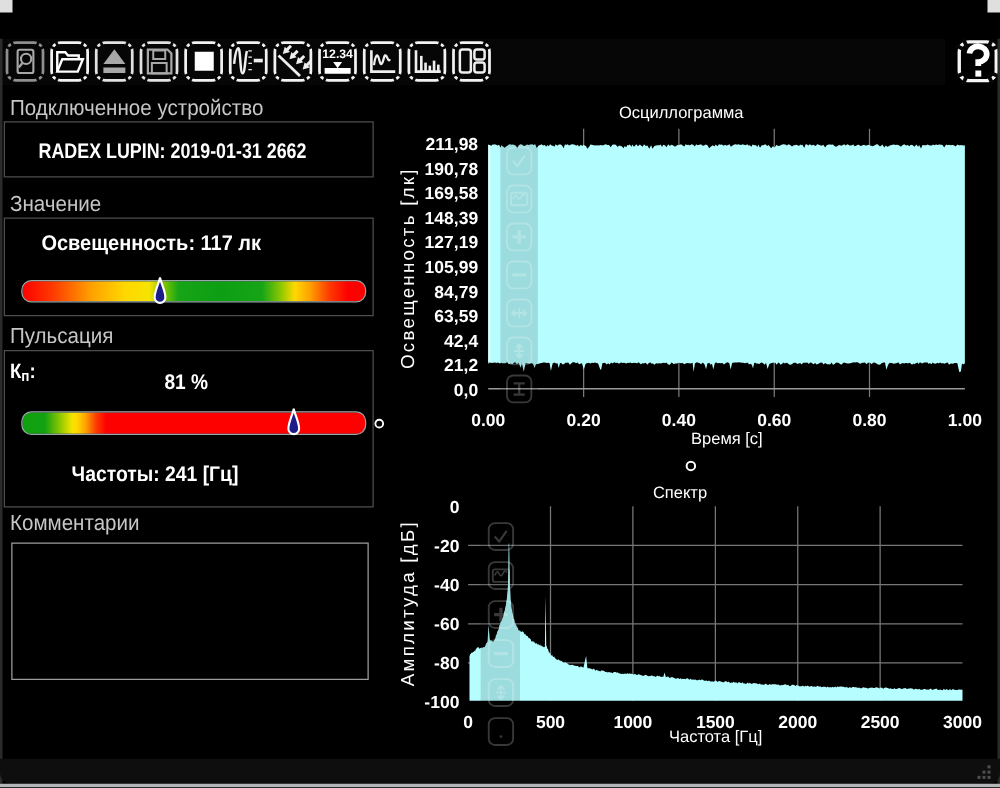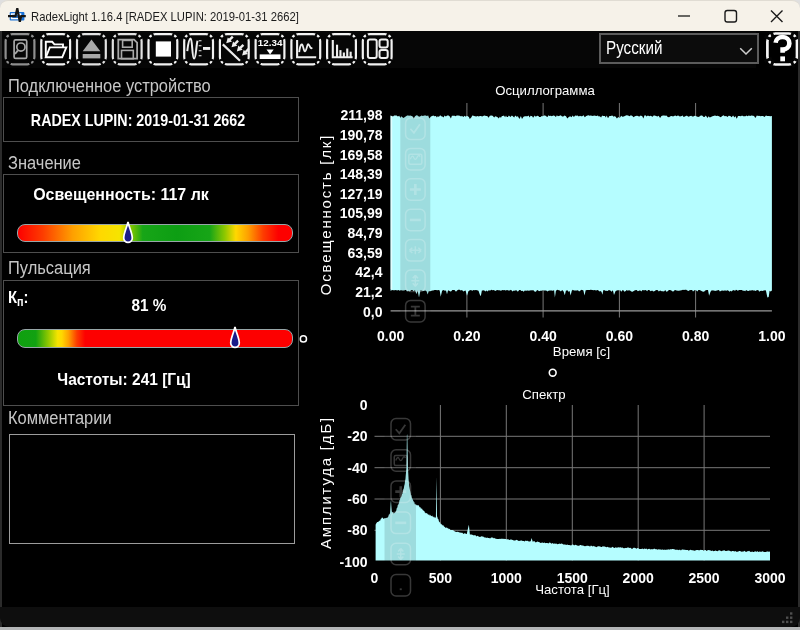--- a/index.html
+++ b/index.html
@@ -37,33 +37,20 @@
 .ctitle { font-size:13.2px; fill:#fff; font-family:"Liberation Sans",sans-serif; }
 .ytitle { font-size:15px; fill:#fff; letter-spacing:1.8px; font-family:"Liberation Sans",sans-serif; }
 #lborder { position:absolute; left:0; top:31px; width:2px; height:596px; background:#2b2b2b; }
 #rborder { position:absolute; right:0; top:31px; width:2px; height:596px; background:#2b2b2b; }
 .sub { font-size:12px; vertical-align:-3px; }
 </style></head>
 <body>
 <div id="page">
   <div class="corner" style="left:0"></div>
     <div class="corner" style="right:0"></div>
-  <div id="titlebar">
-      <svg width="26" height="26" viewBox="0 0 26 26" style="position:absolute;left:7px;top:3px">
-<rect x="2.7" y="8" width="14.7" height="8.6" rx="1" fill="#1a72d8"></rect>
-<rect x="4.6" y="10" width="9" height="4.6" fill="none" stroke="#fff" stroke-width="1.4"></rect>
-<path d="M1,12.2 H8.5 L10.3,4.2 L12.8,17.8 L14.2,12.2 H18.8" fill="none" stroke="#151515" stroke-width="2.2"></path>
-</svg>
-      <div id="title">RadexLight 1.16.4 [RADEX LUPIN: 2019-01-31 2662]</div>
-      <svg width="130" height="30" viewBox="0 0 130 30" style="position:absolute;right:0;top:0">
-<line x1="8" y1="15" x2="20" y2="15" stroke="#1a1a1a" stroke-width="1.3"></line>
-<rect x="55" y="9.5" width="11.5" height="11.5" rx="2.3" fill="none" stroke="#1a1a1a" stroke-width="1.4"></rect>
-<path d="M101,9.5 L112.5,21 M112.5,9.5 L101,21" stroke="#1a1a1a" stroke-width="1.4"></path>
-</svg>
-    </div>
   <div id="toolbar"><svg width="800" height="37" viewBox="0 0 800 37">
         <g transform="translate(4.5,2.0)">
           <rect x="1.1" y="1.1" width="28.8" height="30.2" rx="7" fill="none" stroke="#8f8f8f" stroke-width="2.2"></rect>
           <line x1="5.0" y1="6.7" x2="-1.5" y2="3.6" stroke="#050505" stroke-width="2.2"></line>
           <line x1="6.7" y1="5.0" x2="3.6" y2="-1.5" stroke="#050505" stroke-width="2.2"></line>
           <line x1="24.3" y1="5.0" x2="27.4" y2="-1.5" stroke="#050505" stroke-width="2.2"></line>
           <line x1="26.0" y1="6.7" x2="32.5" y2="3.6" stroke="#050505" stroke-width="2.2"></line>
           <line x1="26.0" y1="25.7" x2="32.5" y2="28.8" stroke="#050505" stroke-width="2.2"></line>
           <line x1="24.3" y1="27.4" x2="27.4" y2="33.9" stroke="#050505" stroke-width="2.2"></line>
           <line x1="6.7" y1="27.4" x2="3.6" y2="33.9" stroke="#050505" stroke-width="2.2"></line>
@@ -210,26 +197,20 @@
           <line x1="26.0" y1="6.7" x2="32.5" y2="3.6" stroke="#050505" stroke-width="2.2"></line>
           <line x1="26.0" y1="25.7" x2="32.5" y2="28.8" stroke="#050505" stroke-width="2.2"></line>
           <line x1="24.3" y1="27.4" x2="27.4" y2="33.9" stroke="#050505" stroke-width="2.2"></line>
           <line x1="6.7" y1="27.4" x2="3.6" y2="33.9" stroke="#050505" stroke-width="2.2"></line>
           <line x1="5.0" y1="25.7" x2="-1.5" y2="28.8" stroke="#050505" stroke-width="2.2"></line>
           <rect x="6.2" y="6.6" width="8.8" height="18.4" rx="2" fill="none" stroke="#eee" stroke-width="2"></rect>
 <rect x="17.8" y="6.6" width="8.2" height="8" rx="2" fill="none" stroke="#eee" stroke-width="2"></rect>
 <rect x="17.8" y="17.0" width="8.2" height="8" rx="2" fill="none" stroke="#eee" stroke-width="2"></rect>
         </g>
       </svg></div>
-  <div id="combo">
-      <span>Русский</span>
-      <svg width="14" height="9" viewBox="0 0 14 9" style="position:absolute;right:4px;top:12px">
-<path d="M1.2,1.2 L7,7 L12.8,1.2" fill="none" stroke="#cfcfcf" stroke-width="1.5"></path>
-</svg>
-    </div>
   <svg width="36" height="37" viewBox="0 0 36 37" style="position:absolute;left:764px;top:31.2px">
       <rect x="3.4" y="2.5" width="29.6" height="31.0" rx="8" fill="none" stroke="#f5f5f5" stroke-width="2.7"></rect>
       <line x1="7.8" y1="8.8" x2="0.5" y2="5.4" stroke="#050505" stroke-width="3.0"></line>
       <line x1="9.7" y1="6.9" x2="6.3" y2="-0.4" stroke="#050505" stroke-width="3.0"></line>
       <line x1="26.7" y1="6.9" x2="30.1" y2="-0.4" stroke="#050505" stroke-width="3.0"></line>
       <line x1="28.6" y1="8.8" x2="35.9" y2="5.4" stroke="#050505" stroke-width="3.0"></line>
       <line x1="28.6" y1="27.2" x2="35.9" y2="30.6" stroke="#050505" stroke-width="3.0"></line>
       <line x1="26.7" y1="29.1" x2="30.1" y2="36.4" stroke="#050505" stroke-width="3.0"></line>
       <line x1="9.7" y1="29.1" x2="6.3" y2="36.4" stroke="#050505" stroke-width="3.0"></line>
       <line x1="7.8" y1="27.2" x2="0.5" y2="30.6" stroke="#050505" stroke-width="3.0"></line>

